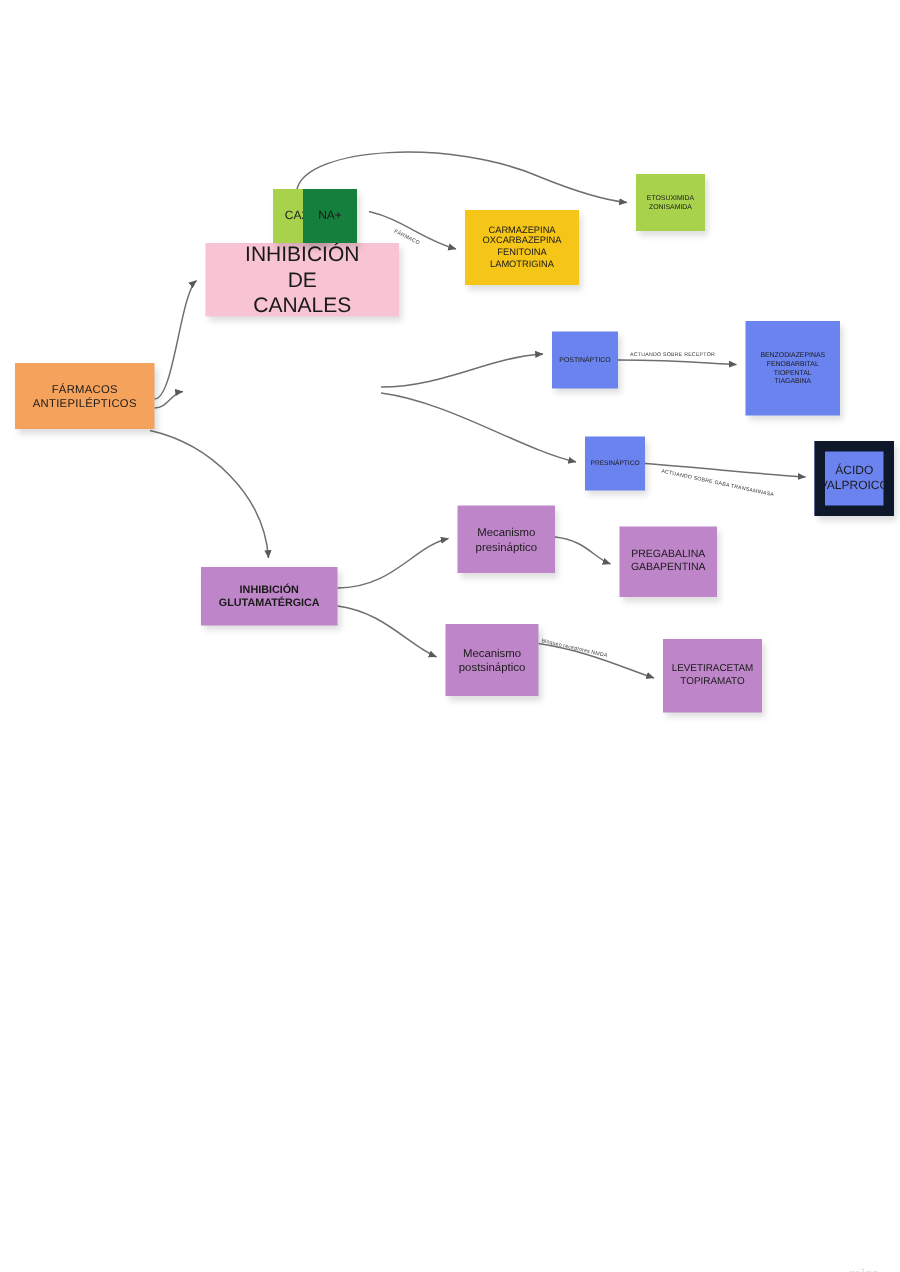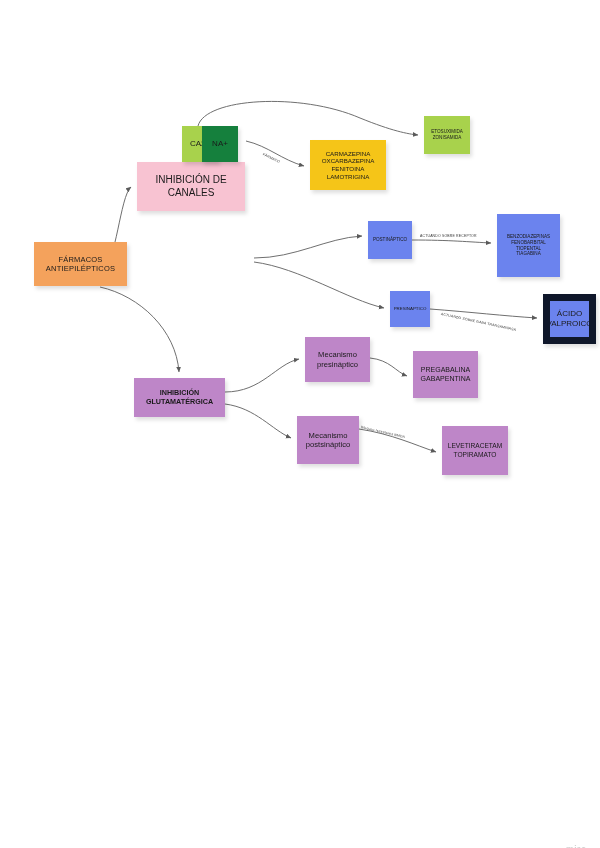--- a/index.html
+++ b/index.html
@@ -36,22 +36,22 @@
     align-items: center;
     justify-content: center;
     text-align: center;
     line-height: 1.22;
     box-shadow: 2px 3px 4px rgba(0,0,0,0.13);
     overflow: hidden;
     padding: 18px;
   }
   .node span { display: block; white-space: pre-line; }
 
-  .n-farmacos   { left:10px;  top:242px; width:93px;  height:44px; background:#F4A25C; font-size:7.5px; letter-spacing:.2px;margin-left:24px; }
-  .n-canales    { left:137px; top:162px; width:108px; height:49px; background:#F8C3D2; font-size:10px; }
+  .n-farmacos   { left:10px;  top:242px; width:93px;  height:44px; background:#F4A25C; font-size:7.5px; letter-spacing:.2px; }
+  .n-canales    { left:137px; top:162px; width:129px; height:49px; background:#F8C3D2; font-size:14px; }
   .n-gaba       { left:128px; top:228px; width:126px; height:63px; background:#6B83EE; font-size:9.2px; border:1px solid #5566cc; }
   .n-gluta      { left:134px; top:378px; width:91px;  height:39px; background:#BE86C8; font-size:7.2px;font-weight:bold; }
 
   .n-ca         { left:182px; top:126px; width:33px;  height:27px; background:#A8D24C; font-size:8px; }
   .n-na         { left:202px; top:126px; width:24px;  height:27px; background:#15803d; font-size:8px; }
 
   .n-carma      { left:310px; top:140px; width:76px;  height:50px; background:#F5C518; font-size:6.2px; }
   .n-etosux     { left:424px; top:116px; width:46px;  height:38px; background:#A8D24C; font-size:4.6px; }
 
   .n-post       { left:368px; top:221px; width:44px;  height:38px; background:#6B83EE; font-size:4.6px; }

